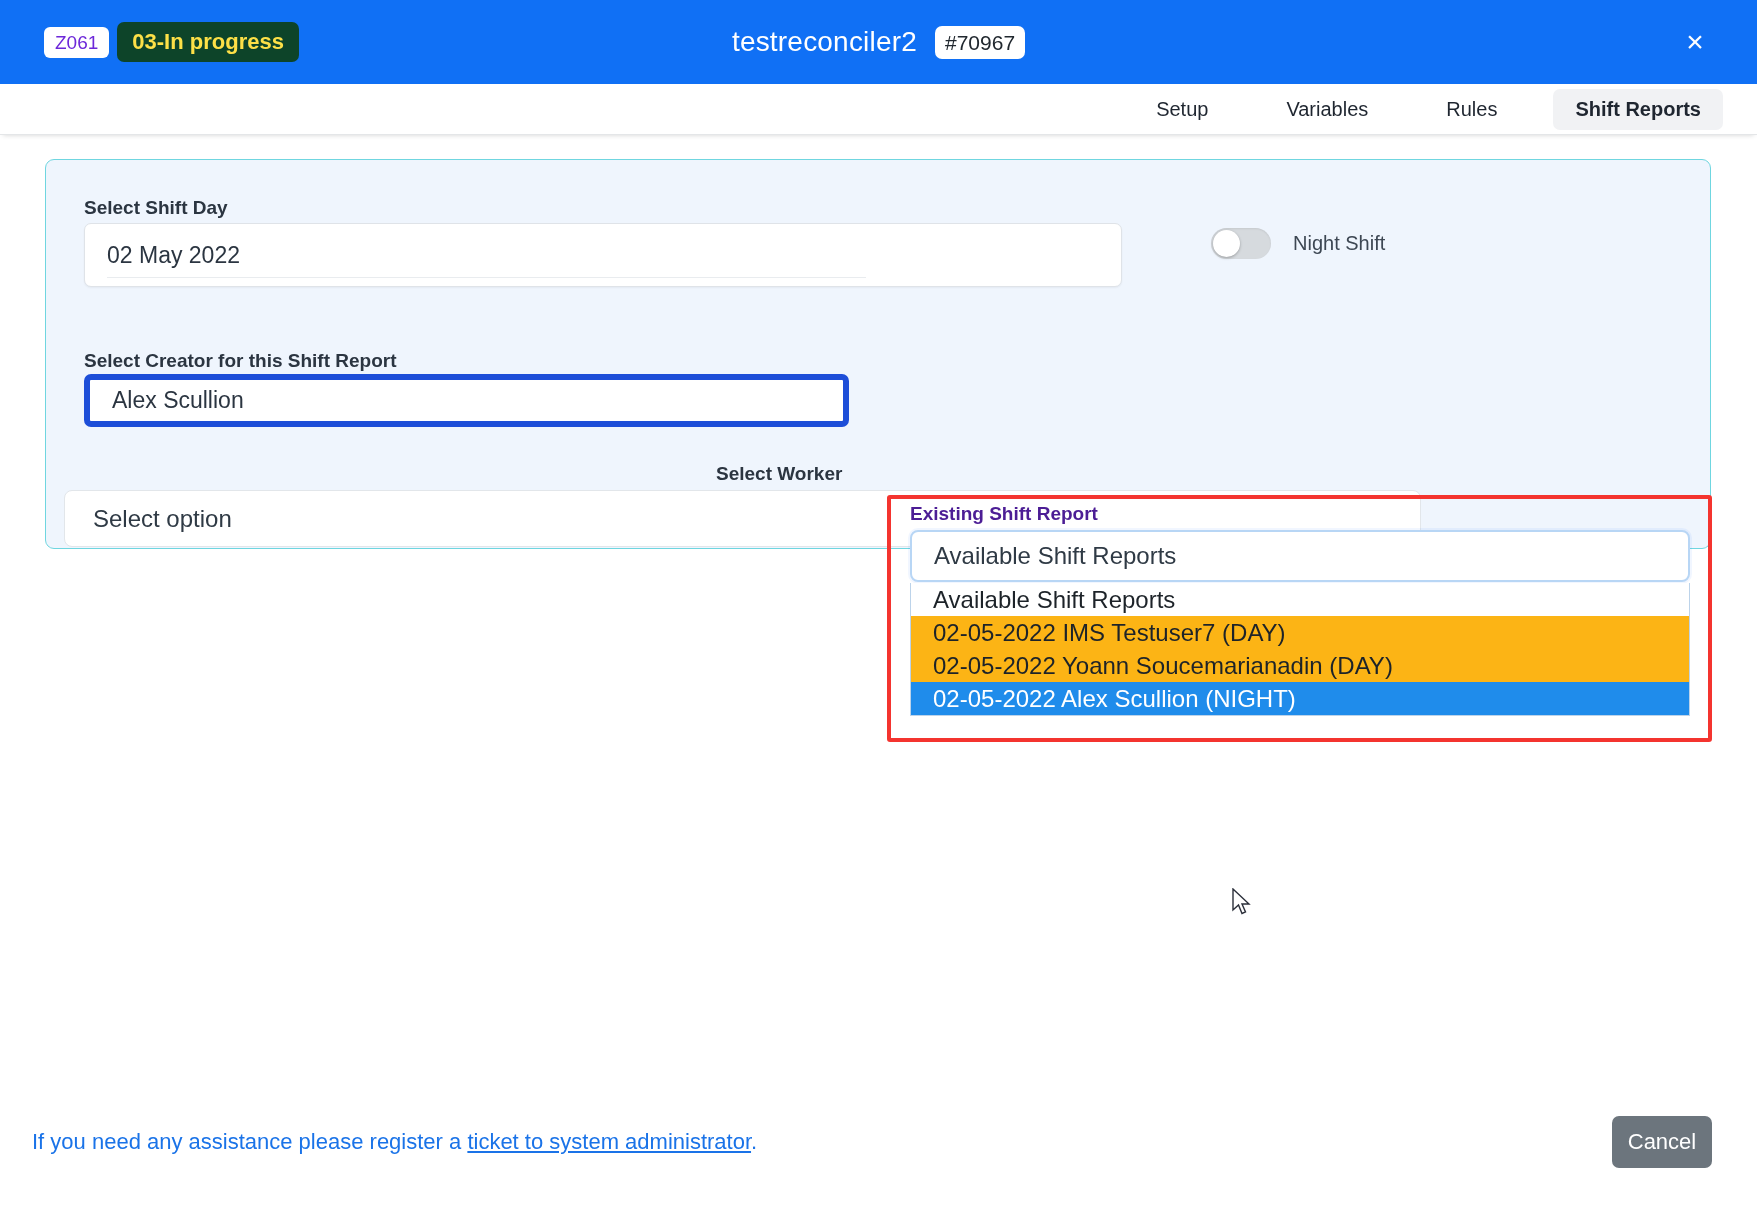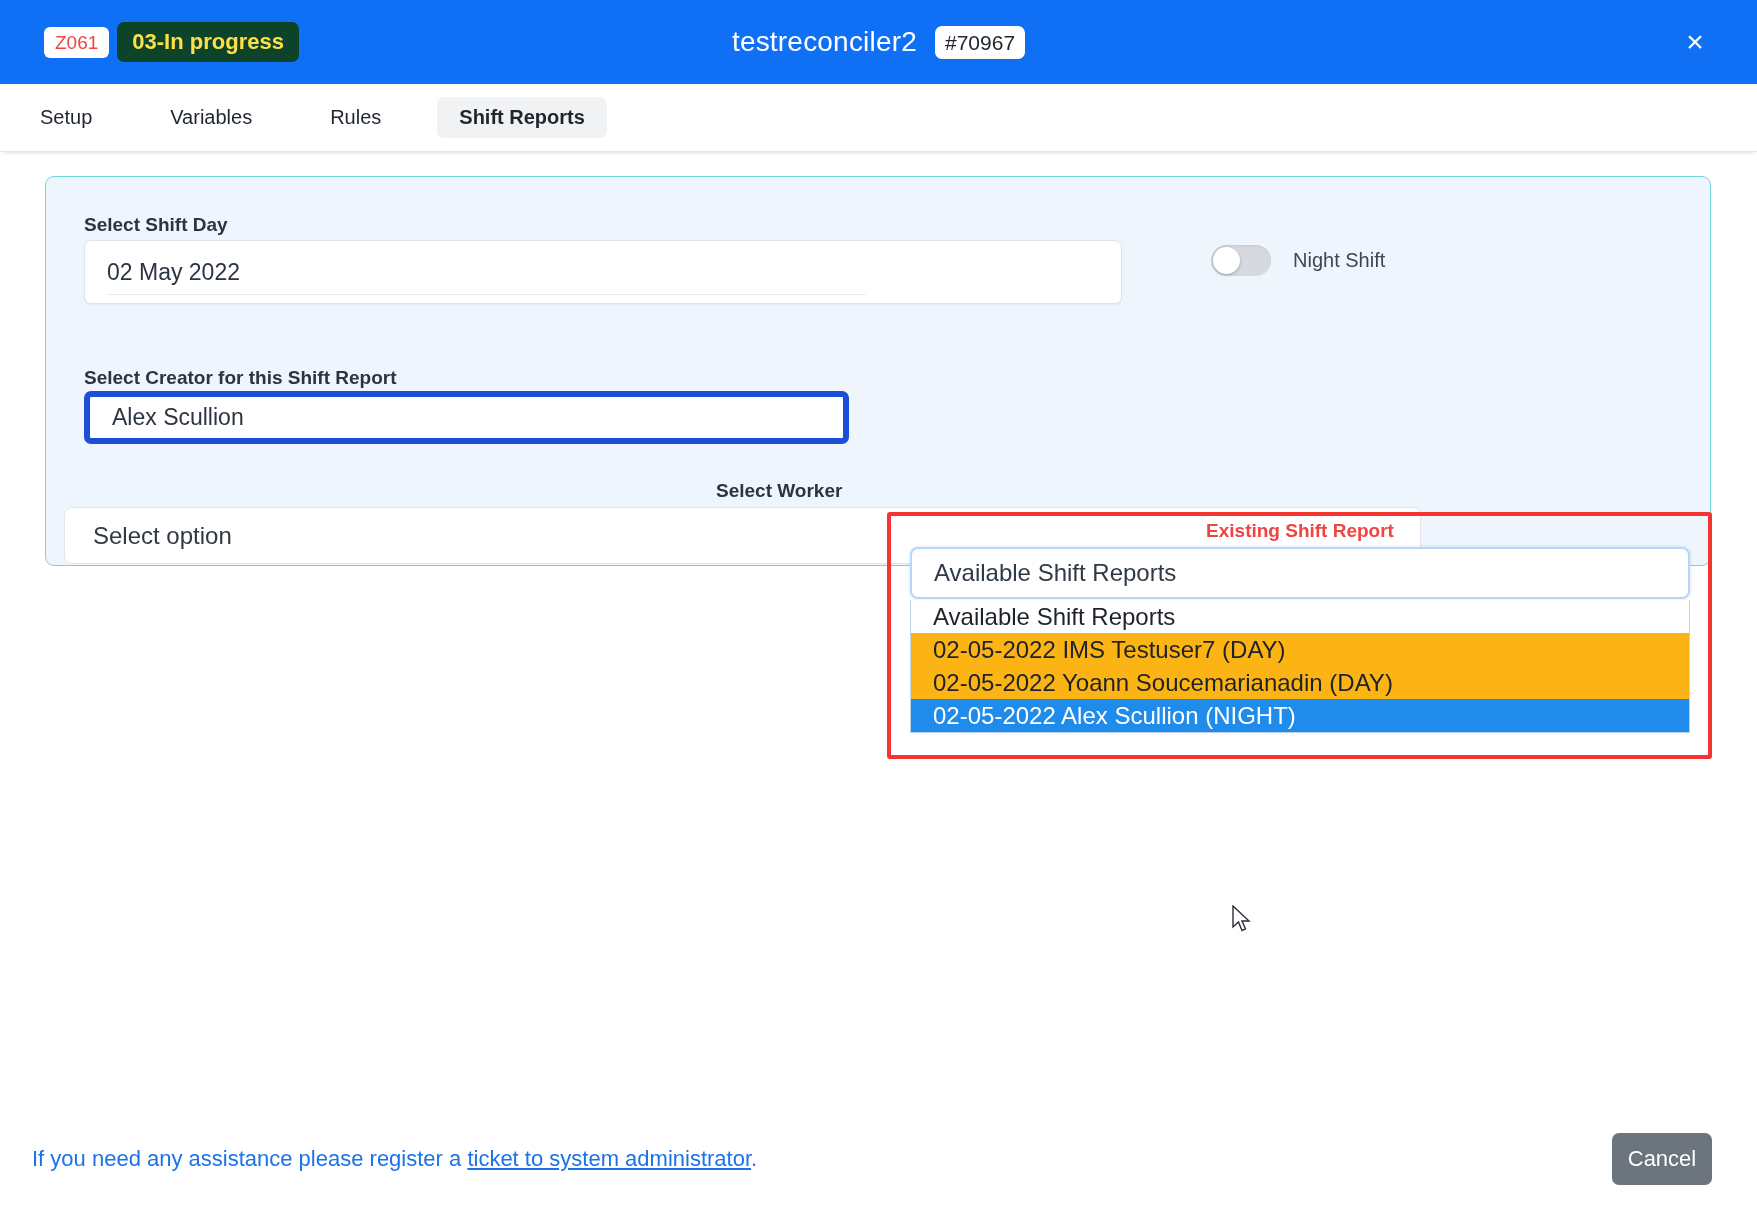--- a/index.html
+++ b/index.html
@@ -15,21 +15,21 @@
   .titlebar {
     position: relative;
     height: 84px;
     background: #1070f5;
     display: flex;
     align-items: center;
   }
   .badge-code {
     margin-left: 44px;
     background: #ffffff;
-    color: #ef4444;
+    color: #6d28d9;
     font-size: 19px;
     padding: 6px 11px;
     border-radius: 6px;
     line-height: 1;
     font-weight: 400;
   }
   .badge-status {
     margin-left: 8px;
     background: #0d4429;
     color: #fde047;
@@ -72,29 +72,30 @@
     font-size: 30px;
     line-height: 1;
     width: 34px; height: 34px;
     display: flex; align-items: center; justify-content: center;
     cursor: pointer;
     font-weight: 300;
   }
 
   
   .tabbar {
-    height: 68px;
+    height: 51px;
     background: #ffffff;
     display: flex;
     align-items: center;
     padding-left: 18px;
     border-bottom: 1px solid #e4e6e8;
     box-shadow: 0 3px 5px -3px rgba(0,0,0,.18);
     position: relative;
     z-index: 5;
+    justify-content: flex-end;
   }
   .tab {
     font-size: 20px;
     color: #1f2630;
     padding: 9px 22px;
     margin-right: 34px;
     border-radius: 7px;
     cursor: pointer;
     white-space: nowrap;
   }
@@ -223,23 +224,22 @@
     background: transparent;
     z-index: 20;
   }
   .esr-inner {
     position: absolute;
     left: 910px; top: 368px;
     width: 780px;
     z-index: 21;
   }
   .esr-label {
-    font-size: 19px; font-weight: bold; color: #ef4444;
+    font-size: 19px; font-weight: bold; color: #4c1d95;
     margin-bottom: 5px;
-    text-align: center;
   }
   .esr-select {
     width: 780px; height: 52px;
     background: #ffffff;
     border: 2px solid #b8d6f5;
     border-radius: 8px;
     display: flex; align-items: center;
     padding-left: 22px;
     font-size: 24px;
     color: #2f3a45;

